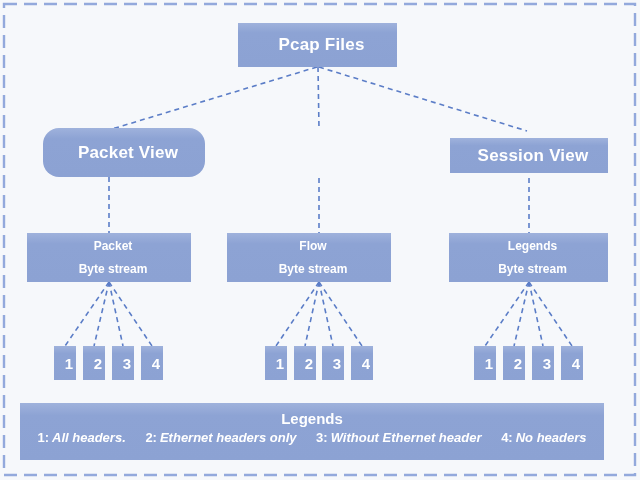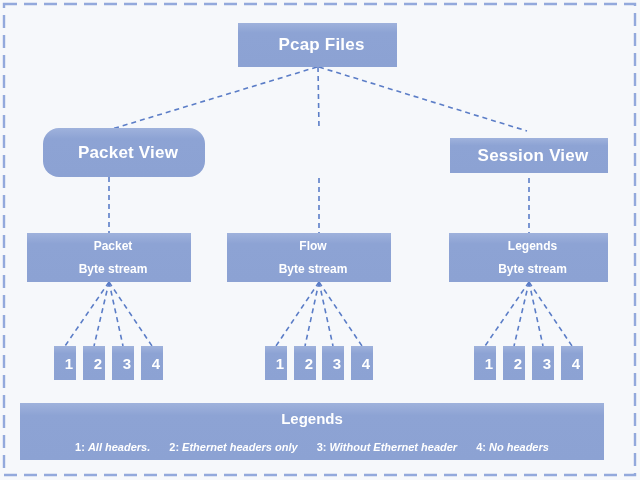--- a/index.html
+++ b/index.html
@@ -49,22 +49,22 @@
     color: #ffffff;
     box-sizing: border-box;
     text-align: center;
   }
   .legend-title {
     font-weight: bold;
     font-size: 15px;
     margin-top: 7px;
   }
   .legend-items {
-    margin-top: 14px;
-    font-size: 11px;
+    margin-top: 3px;
+    font-size: 13px;
     font-weight: bold;
     white-space: nowrap;
   }
   .legend-item { margin: 0 8px; }
   .legend-item .num { font-style: normal; }
   .legend-item .desc { font-style: italic; margin-left: 3px; }
 </style>
 </head>
 <body>
 

